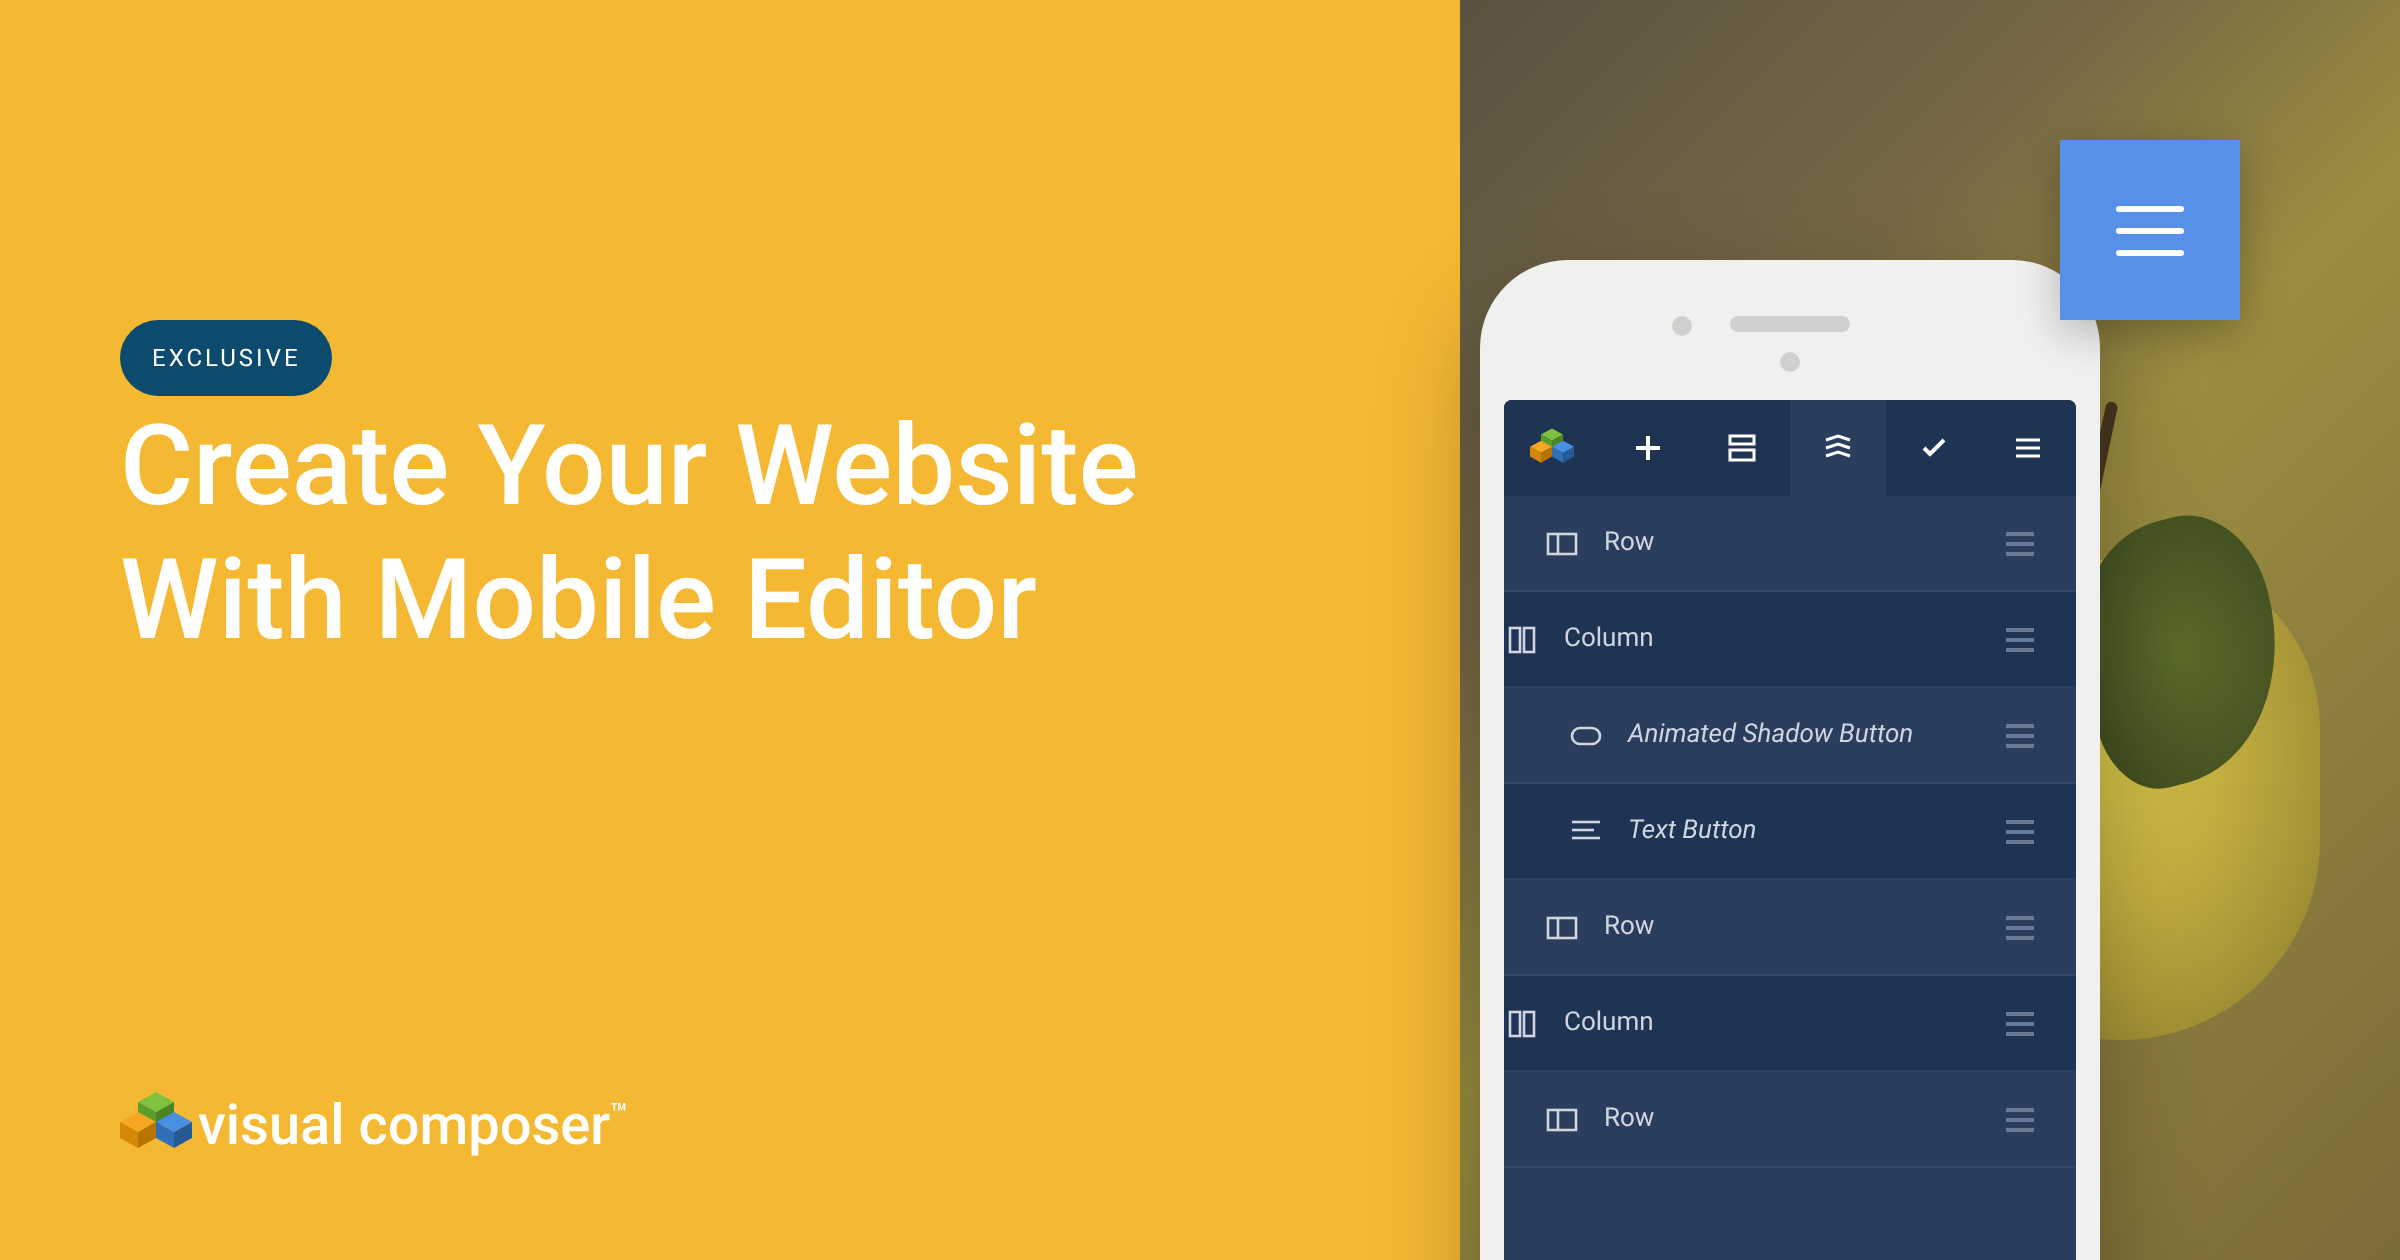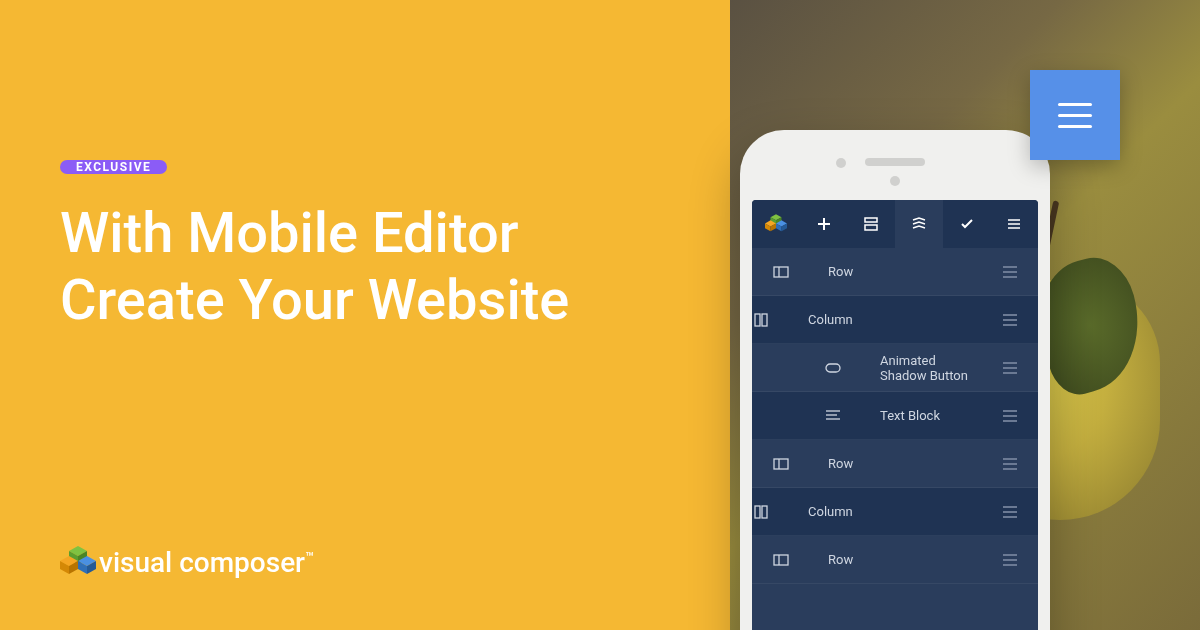--- a/index.html
+++ b/index.html
@@ -71,26 +71,26 @@
 .hamburger-btn span {
   width: 34px;
   height: 3px;
   background: #fff;
   border-radius: 2px;
 }
 .badge {
   position: absolute;
   left: 60px;
   top: 160px;
-  background: #8b5cf6;
+  background: #0c4a6e;
   color: #fff;
   font-size: 12px;
-  font-weight: 700;
+  font-weight: 400;
   letter-spacing: 1.5px;
-  padding: 0 16px;
+  padding: 12px 16px;
   border-radius: 20px;
 }
 .headline {
   position: absolute;
   left: 60px;
   top: 200px;
   color: #fff;
   font-size: 56px;
   font-weight: 500;
   line-height: 1.2;
@@ -190,21 +190,20 @@
   flex-direction: column;
 }
 .tree-item {
   display: flex;
   align-items: center;
   height: 48px;
   border-bottom: 1px solid rgba(255,255,255,0.06);
   color: #cfd6e1;
   font-size: 13px;
   cursor: pointer;
-  gap: 26px;
 }
 .tree-item.alt {
   background: #1f3353;
 }
 .tree-icon {
   width: 18px;
   display: flex;
   align-items: center;
   justify-content: center;
   margin-right: 12px;
@@ -220,42 +219,42 @@
   align-items: center;
   margin-right: 16px;
 }
 .tree-drag span {
   width: 14px;
   height: 2px;
   background: #6b7a94;
 }
 .indent-0 { padding-left: 20px; }
 .indent-1 { }
-.indent-2 { padding-left: 72px; }
+.indent-2 { padding-left: 32px; font-style: italic; }
 svg { display: block; }
 </style>
 </head>
 <body>
 
 <div class="bg-image"></div>
 <div class="pear"></div>
 <div class="leaf"></div>
 <div class="stem"></div>
 
 <div class="hamburger-btn">
   <span></span>
     <span></span>
     <span></span>
 </div>
 
 <div class="badge">EXCLUSIVE</div>
 
 <div class="headline">
+  <div>Create Your Website</div>
   <div>With Mobile Editor</div>
-  <div>Create Your Website</div>
 </div>
 
 <div class="brand">
   <div class="cubes">
     <svg width="36" height="36" viewBox="0 0 36 36">
       <g transform="translate(9,2)">
         <polygon points="9,0 18,5 9,10 0,5" fill="#7fc241"></polygon>
         <polygon points="0,5 9,10 9,18 0,13" fill="#5a9e2f"></polygon>
         <polygon points="18,5 18,13 9,18 9,10" fill="#4a8525"></polygon>
       </g>
@@ -372,21 +371,21 @@
           </span>
         </div>
         <div class="tree-item indent-2 alt">
           <span class="tree-icon">
             <svg width="14" height="12" viewBox="0 0 14 12">
               <line x1="0" y1="1" x2="14" y2="1" stroke="#cfd6e1" stroke-width="1.3"></line>
               <line x1="0" y1="5" x2="11" y2="5" stroke="#cfd6e1" stroke-width="1.3"></line>
               <line x1="0" y1="9" x2="14" y2="9" stroke="#cfd6e1" stroke-width="1.3"></line>
             </svg>
           </span>
-          <span class="tree-label">Text Block</span>
+          <span class="tree-label">Text Button</span>
           <span class="tree-drag">
             <span></span>
             <span></span>
             <span></span>
           </span>
         </div>
         <div class="tree-item indent-0">
           <span class="tree-icon">
             <svg width="16" height="12" viewBox="0 0 16 12">
               <rect x="1" y="1" width="14" height="10" stroke="#cfd6e1" stroke-width="1.3" fill="none"></rect>

